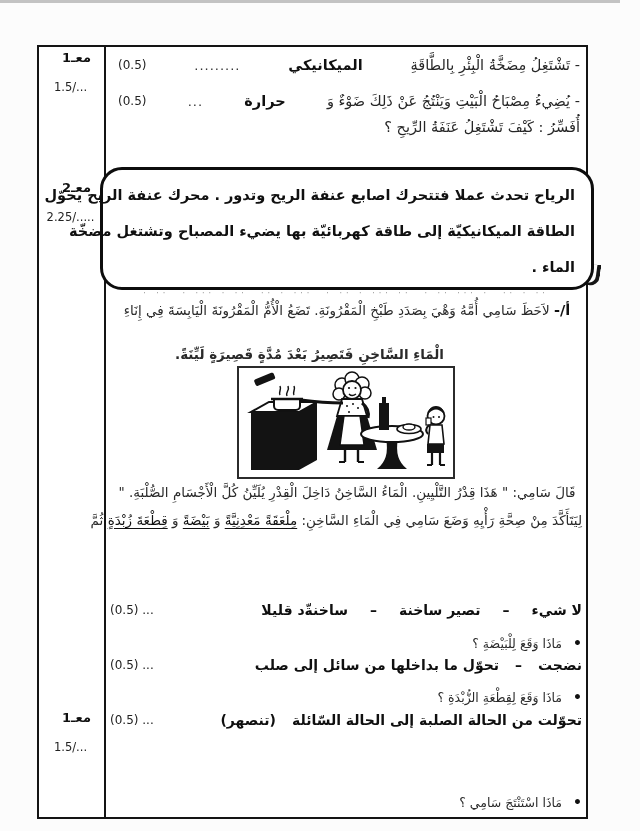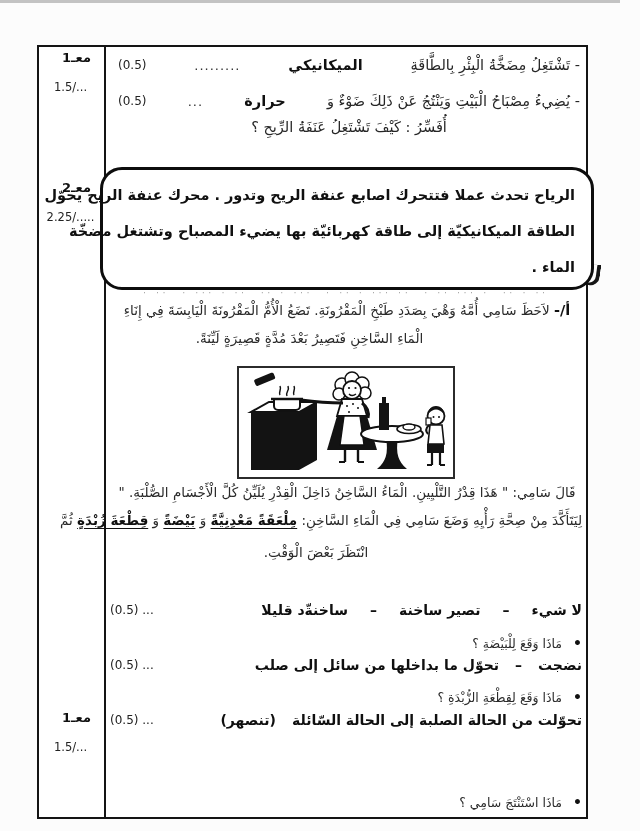--- a/index.html
+++ b/index.html
@@ -24,21 +24,21 @@
     position:absolute; left:118px; width:462px; height:30px;
     display:flex; direction:rtl; justify-content:space-between; align-items:center;
     font-size:14.5px; color:#262626; white-space:nowrap;
   }
   .fill-row .printed { flex:0 0 auto; }
   .hand { font-weight:bold; color:#101010; }
   .dots { color:#333; letter-spacing:1px; font-size:13px; }
   .mark { direction:ltr; font-size:12px; color:#222; }
 
   .prompt-row {
-    position:absolute; left:118px; width:462px; direction:rtl; text-align:center;
+    position:absolute; left:118px; width:462px; direction:rtl; text-align:right;
     font-size:14.5px; color:#262626; white-space:nowrap;
   }
 
   .answer-box {
     position:absolute; left:100px; top:167px; width:494px; height:123px;
     border:3px solid #0d0d0d; border-radius:22px; background:#ffffff; z-index:3;
     direction:rtl; text-align:right; padding:7px 16px 0 14px;
     font-weight:bold; font-size:14.5px; color:#101010;
   }
   .answer-box .bl { line-height:36px; white-space:nowrap; }
@@ -51,21 +51,21 @@
   .remnants {
     position:absolute; left:112px; top:289px; width:468px; text-align:center;
     font-size:8px; letter-spacing:4px; color:#9a9a9a; white-space:nowrap; overflow:hidden;
   }
 
   .para {
     position:absolute; left:112px; width:470px; direction:rtl; text-align:center;
     font-size:13.5px; line-height:26px; color:#2a2a2a; white-space:nowrap;
   }
   .marker { font-weight:bold; font-size:14.5px; color:#111; }
-  .bu { font-weight:bold; text-decoration:underline; text-underline-offset:3px; color:#111; }
+  .bu { font-weight:normal; text-decoration:underline; text-underline-offset:3px; color:#111; }
 
   .illustration {
     position:absolute; left:237px; top:366px; width:218px; height:113px;
     border:2px solid #2b2b2b; background:#ffffff; z-index:2;
   }
 
   .bullet-q {
     position:absolute; left:112px; width:470px; direction:rtl; text-align:right;
     font-size:12.5px; color:#2a2a2a; white-space:nowrap;
   }
@@ -121,21 +121,21 @@
     <div class="bl">الرياح تحدث عملا فتتحرك اصابع عنفة الريح وتدور . محرك عنفة الريح يحوّل</div>
     <div class="bl">الطاقة الميكانيكيّة إلى طاقة كهربائيّة بها يضيء المصباح وتشتغل مضخّة</div>
     <div class="bl">الماء .</div>
   </div>
   <div class="remnants">· ·· ̈ · ··· · ·· ̈ ·· · ··· ̈ · ·· · ··· ·· ̈ · ·· ··· · ̈ ·· · ··</div>
 
   <div class="para" style="top:297px;">
     <span class="marker">أ/-</span>
     <span>لاَحَظَ سَامِي أُمَّهُ وَهْيَ بِصَدَدِ طَبْخِ الْمَقْرُونَةِ. تَضَعُ الْأُمُّ الْمَقْرُونَةَ الْيَابِسَةَ فِي إِنَاءِ</span>
   </div>
-  <div class="para" style="top:325px; padding-right:75px;">الْمَاءِ السَّاخِنِ فَتَصِيرُ بَعْدَ مُدَّةٍ قَصِيرَةٍ لَيِّنَةً.</div>
+  <div class="para" style="top:341px; padding-right:75px;font-weight:bold;">الْمَاءِ السَّاخِنِ فَتَصِيرُ بَعْدَ مُدَّةٍ قَصِيرَةٍ لَيِّنَةً.</div>
 
   <div class="illustration">
     <svg viewBox="0 0 214 109" width="214" height="109">
 
       <polygon points="12,44 60,44 78,34 30,34" fill="#ffffff" stroke="#111" stroke-width="2"></polygon>
       <rect x="12" y="44" width="48" height="58" fill="#131313"></rect>
       <polygon points="60,44 78,34 78,92 60,102" fill="#131313"></polygon>
 
       <path d="M35,31 h26 v7 a4,4 0 0 1 -4,4 h-18 a4,4 0 0 1 -4,-4 z" fill="#ffffff" stroke="#111" stroke-width="2"></path>
       <line x1="32" y1="31" x2="64" y2="31" stroke="#111" stroke-width="2.5"></line>
@@ -196,21 +196,20 @@
   <div class="para" style="top:479px;">قَالَ سَامِي: " هَذَا قِدْرُ التَّلْيِينِ. الْمَاءُ السَّاخِنُ دَاخِلَ الْقِدْرِ يُلَيِّنُ كُلَّ الْأَجْسَامِ الصُّلْبَةِ. "</div>
   <div class="para" style="top:507px;">
     <span>لِيَتَأَكَّدَ مِنْ صِحَّةِ رَأْيِهِ وَضَعَ سَامِي فِي الْمَاءِ السَّاخِنِ:</span>
     <span class="bu">مِلْعَقَةً مَعْدِنِيَّةً</span>
     <span>وَ</span>
     <span class="bu">بَيْضَةً</span>
     <span>وَ</span>
     <span class="bu">قِطْعَةَ زُبْدَةٍ</span>
     <span>ثُمَّ</span>
   </div>
-  <div class="para" style="top:539px; padding-right:62px;">انْتَظَرَ بَعْضَ الْوَقْتِ.</div>
 
   <div class="ans-row" style="top:602px;">
     <span class="ans-group">
       <span>لا شيء</span>
       <span class="dash">–</span>
       <span>تصير ساخنة</span>
       <span class="dash">–</span>
       <span>ساخنةّد قليلا</span>
     </span>
     <span class="mark">(0.5) ...</span>

